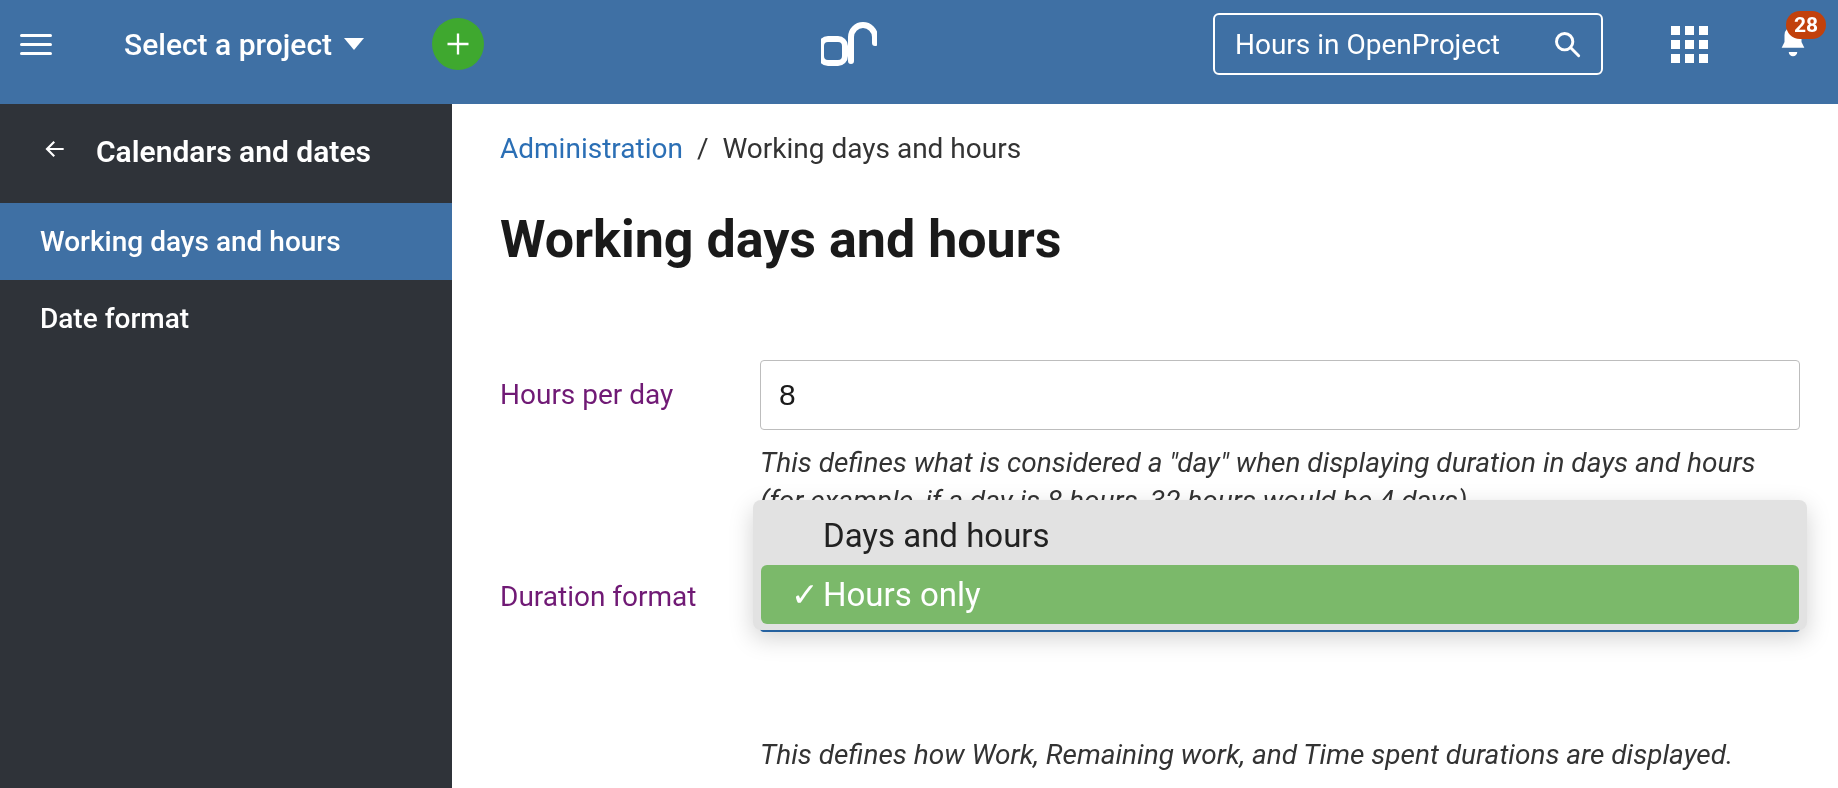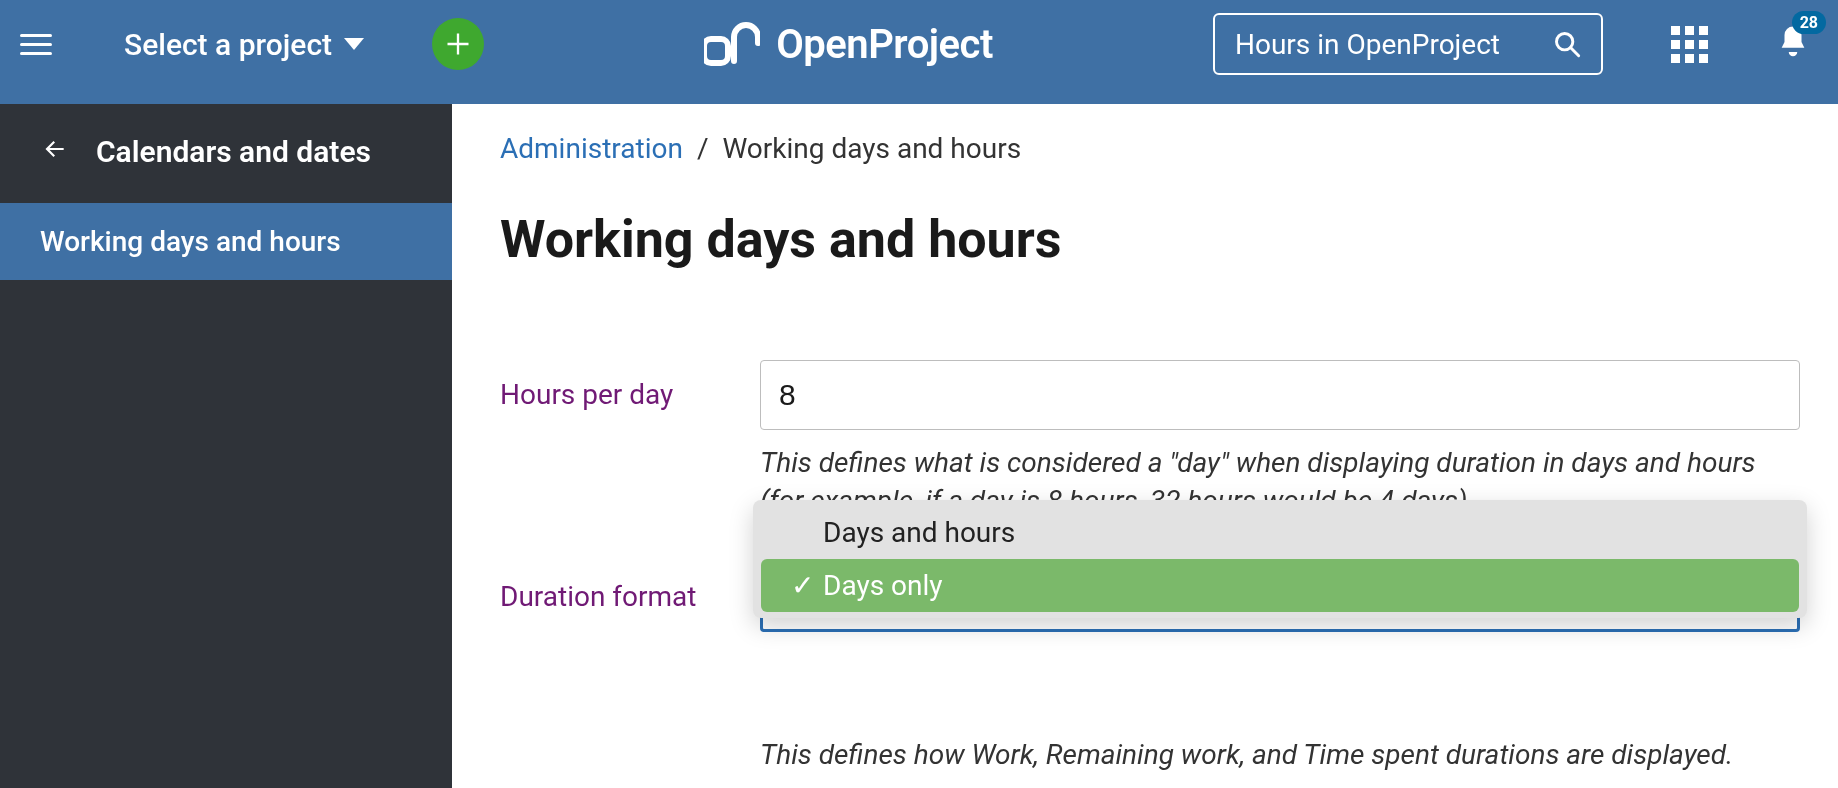--- a/index.html
+++ b/index.html
@@ -41,22 +41,22 @@
     border: 2px solid #fff; border-radius: 6px;
     height: 62px; padding: 0 20px; color: #fff; font-size: 28px;
     width: 390px; cursor: text;
   }
   .search-box span { flex: 1; }
   .grid-icon { display: grid; grid-template-columns: repeat(3, 9px); grid-template-rows: repeat(3, 9px); gap: 5px; cursor: pointer; margin-left: 40px;}
   .grid-icon i { background: #fff; width: 9px; height: 9px; }
   .bell-wrap { position: relative; cursor: pointer; margin-left: 40px; }
   .badge {
     position: absolute; top: -12px; right: -16px;
-    background: #0369a1; color: #fff; border-radius: 14px;
-    font-size: 16px; font-weight: 700; padding: 2px 8px; margin-left: 16px;
+    background: #c2410c; color: #fff; border-radius: 14px;
+    font-size: 21px; font-weight: 700; padding: 2px 8px; margin-left: 16px;
   }
 
   
   .body-row { display: flex; flex: 1 1 auto; min-height: 0; }
 
   
   .sidebar {
     width: 452px; background: #2f3339; color: #fff; flex: 0 0 auto;
     display: flex; flex-direction: column;
   }
@@ -93,21 +93,21 @@
     width: 100%; height: 70px; border: 3px solid #2b6fb5; border-radius: 4px;
   }
   .dropdown {
     position: absolute; top: -62px; left: -7px; right: -7px;
     background: #e2e2e2; border-radius: 8px;
     box-shadow: 0 8px 24px rgba(0,0,0,0.18);
     padding: 6px 8px;
     z-index: 10;
   }
   .dd-opt {
-    font-size: 28px; padding: 10px 30px; border-radius: 6px; cursor: pointer; color: #222;
+    font-size: 33px; padding: 10px 30px; border-radius: 6px; cursor: pointer; color: #222;
     display: flex; align-items: center; gap: 10px;
   }
   .dd-opt.selected { background: #7bb96a; color: #fff; }
   .dd-check { width: 22px; display: inline-block; }
 </style>
 </head>
 <body>
 
 <div class="topbar">
   <div class="hamburger">
@@ -123,21 +123,20 @@
     <svg viewBox="0 0 24 24">
         <path d="M11 3h2v8h8v2h-8v8h-2v-8H3v-2h8z" fill="#fff"></path>
       </svg>
   </div>
 
   <div class="brand">
     <svg width="56" height="46" viewBox="0 0 56 46">
       <rect x="0" y="18" width="24" height="24" rx="7" fill="none" stroke="#fff" stroke-width="6"></rect>
       <path d="M30 40 V16 a12 12 0 0 1 24 0 v6" fill="none" stroke="#fff" stroke-width="6" stroke-linecap="round"></path>
     </svg>
-    <span class="brand-name">OpenProject</span>
   </div>
 
   <div class="search-box">
     <span>Hours in OpenProject</span>
     <svg width="28" height="28" viewBox="0 0 24 24">
       <circle cx="10" cy="10" r="7" fill="none" stroke="#fff" stroke-width="2.5"></circle>
       <line x1="15" y1="15" x2="22" y2="22" stroke="#fff" stroke-width="2.5" stroke-linecap="round"></line>
     </svg>
   </div>
 
@@ -169,20 +168,23 @@
         <svg viewBox="0 0 24 24">
             <path d="M20 11H7l5-5-1.4-1.4L3.2 12l7.4 7.4L12 18l-5-5h13z" fill="#fff"></path>
           </svg>
       </span>
       <span>Calendars and dates</span>
     </div>
     <div class="side-items">
       <div class="side-item active">
         <span>Working days and hours</span>
       </div>
+      <div class="side-item">
+        <span>Date format</span>
+      </div>
     </div>
   </div>
 
   <div class="main">
     <div class="breadcrumb">
       <a>Administration</a>
       <span class="sep">/</span>
       <span class="cur">Working days and hours</span>
     </div>
 
@@ -201,21 +203,21 @@
       <div class="form-field">
         <div class="select-outline"></div>
 
         <div class="dropdown">
           <div class="dd-opt">
             <span class="dd-check"></span>
             <span>Days and hours</span>
           </div>
           <div class="dd-opt selected">
             <span class="dd-check">✓</span>
-            <span>Days only</span>
+            <span>Hours only</span>
           </div>
         </div>
 
         <div class="help-text" style="margin-top:104px">This defines how Work, Remaining work, and Time spent durations are displayed.</div>
       </div>
     </div>
 
   </div>
 </div>
 

